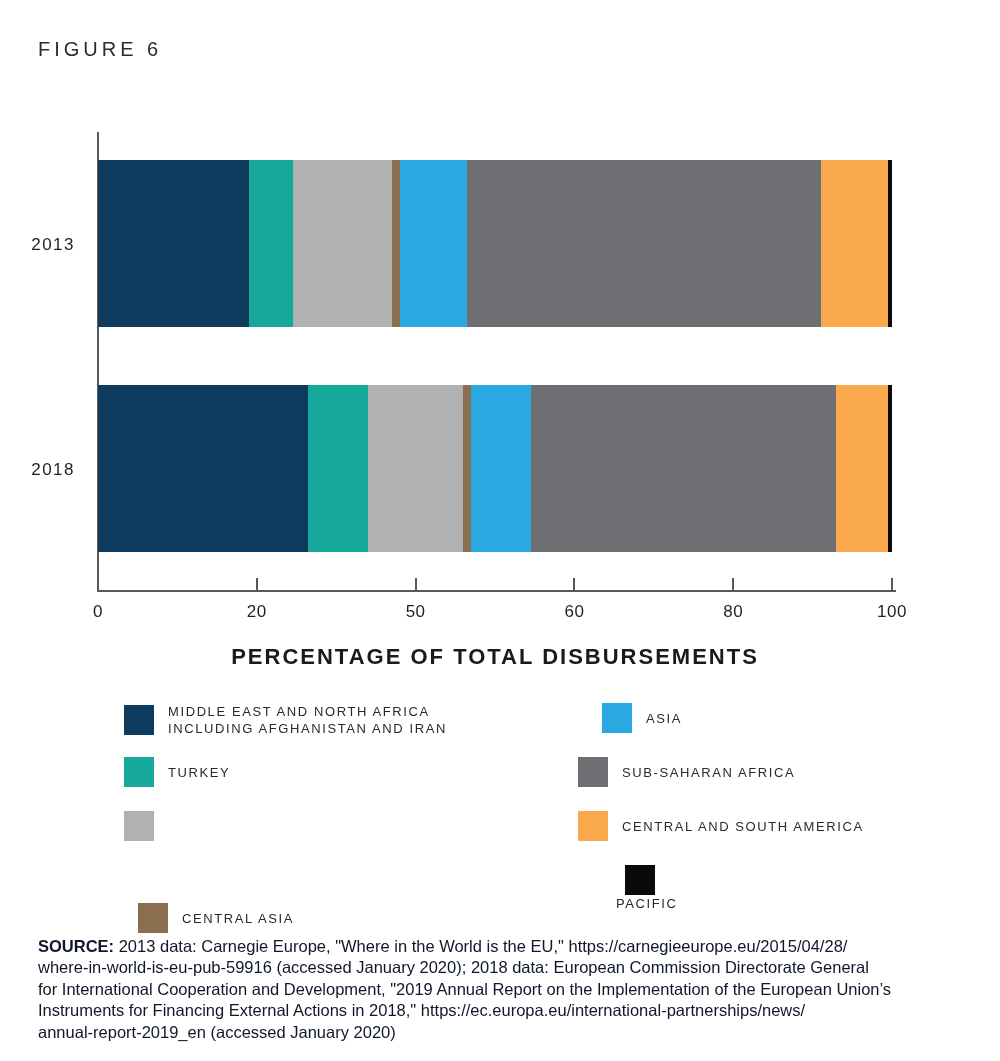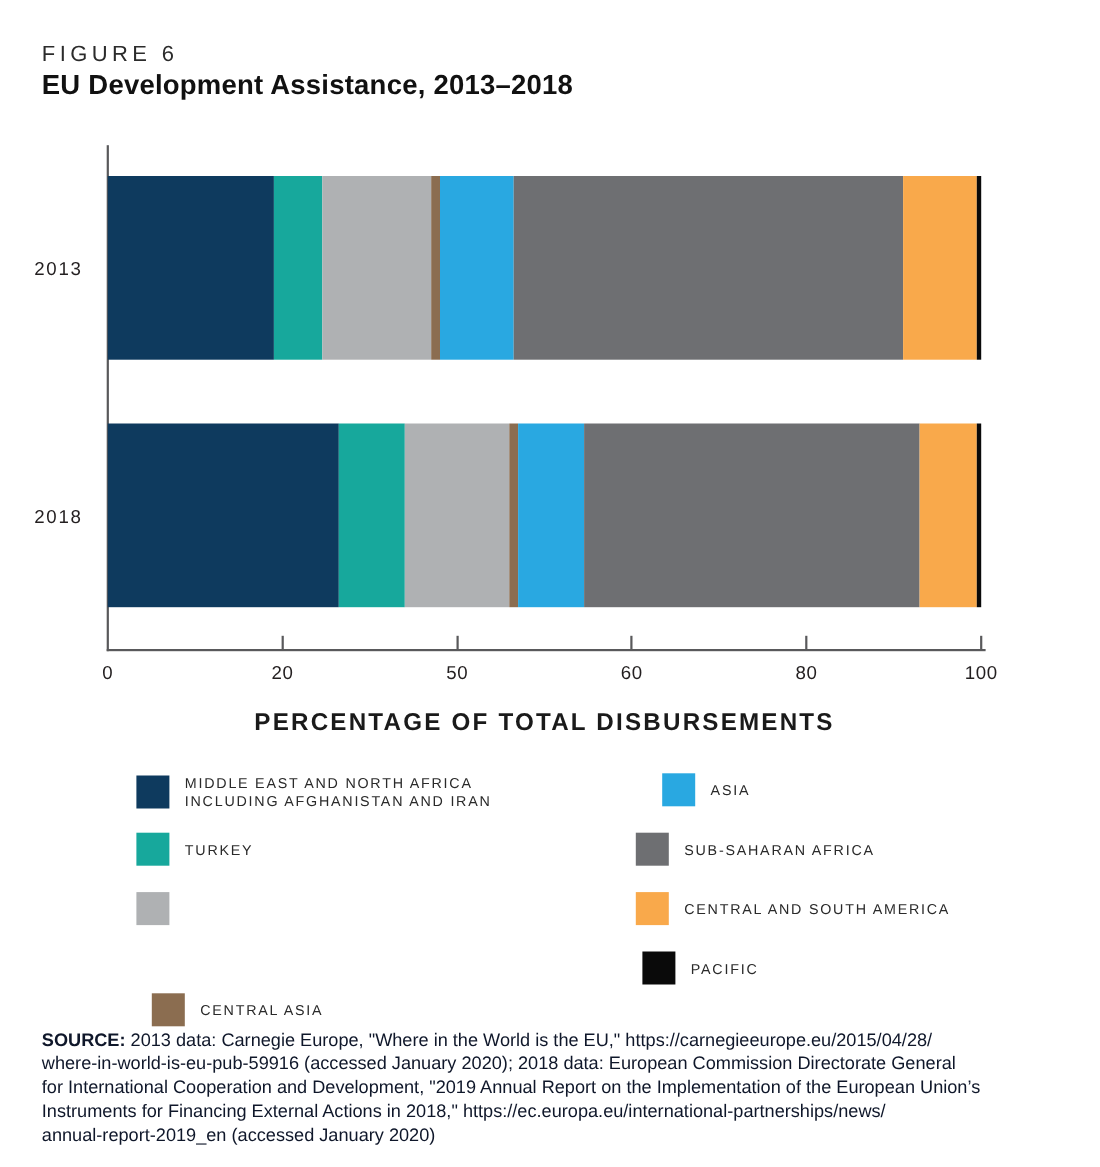--- a/index.html
+++ b/index.html
@@ -63,21 +63,20 @@
   }
   .source .src-label { font-weight: 700; }
   .source .src-text { white-space: pre-line; }
 </style>
 </head>
 <body>
 
 <div class="page">
 
   <div class="kicker">FIGURE 6</div>
-  <div class="fig-title">EU Development Assistance, 2013–2018</div>
 
   <div>
     <div class="y-axis-line"></div>
     <div class="x-axis-line"></div>
     <div id="bars">
         <div class="bar" style="top: 160px; height: 167px;">
           <div class="seg" style="width: 19%; background: rgb(14, 58, 94);"></div>
           <div class="seg" style="width: 5.5%; background: rgb(23, 168, 156);"></div>
           <div class="seg" style="width: 12.5%; background: rgb(175, 177, 179);"></div>
           <div class="seg" style="width: 1%; background: rgb(139, 109, 80);"></div>
@@ -139,21 +138,21 @@
         <div class="legend-label">ASIA</div>
       </div>
       <div class="legend-item" style="left: 578px; top: 757px;">
         <div class="legend-swatch" style="background: rgb(110, 111, 114);"></div>
         <div class="legend-label">SUB-SAHARAN AFRICA</div>
       </div>
       <div class="legend-item" style="left: 578px; top: 811px;">
         <div class="legend-swatch" style="background: rgb(249, 169, 75);"></div>
         <div class="legend-label">CENTRAL AND SOUTH AMERICA</div>
       </div>
-      <div class="legend-item" style="left: 584px; top: 865px;">
+      <div class="legend-item" style="left: 602px; top: 865px; flex-direction: column;">
         <div class="legend-swatch" style="background: rgb(10, 10, 10);"></div>
         <div class="legend-label">PACIFIC</div>
       </div>
     </div>
 
   <p class="source">
     <span class="src-label">SOURCE:</span>
     <span class="src-text">2013 data: Carnegie Europe, "Where in the World is the EU," https://carnegieeurope.eu/2015/04/28/
 where-in-world-is-eu-pub-59916 (accessed January 2020); 2018 data: European Commission Directorate General
 for International Cooperation and Development, "2019 Annual Report on the Implementation of the European Union’s

